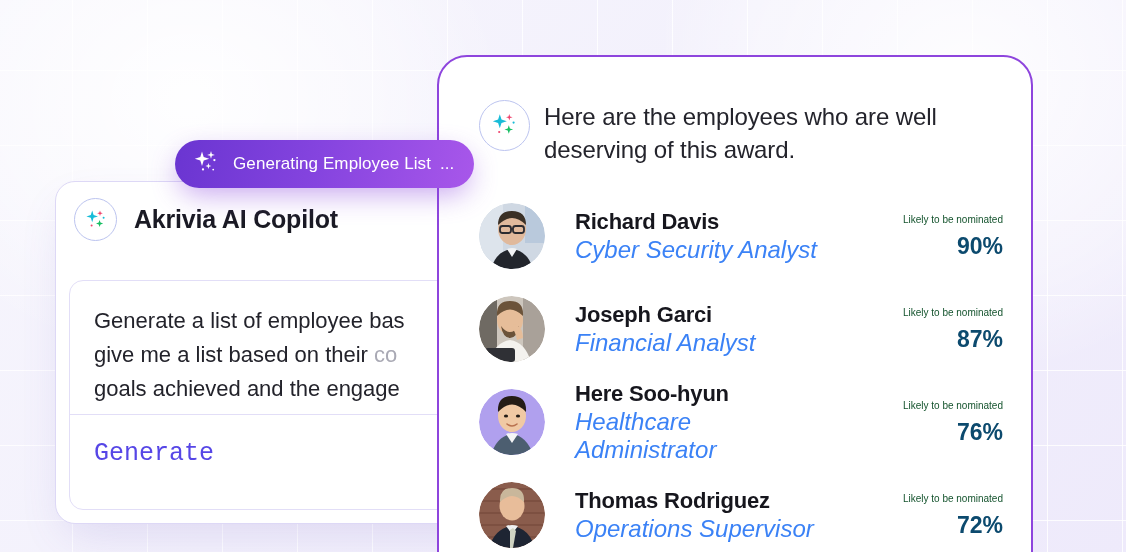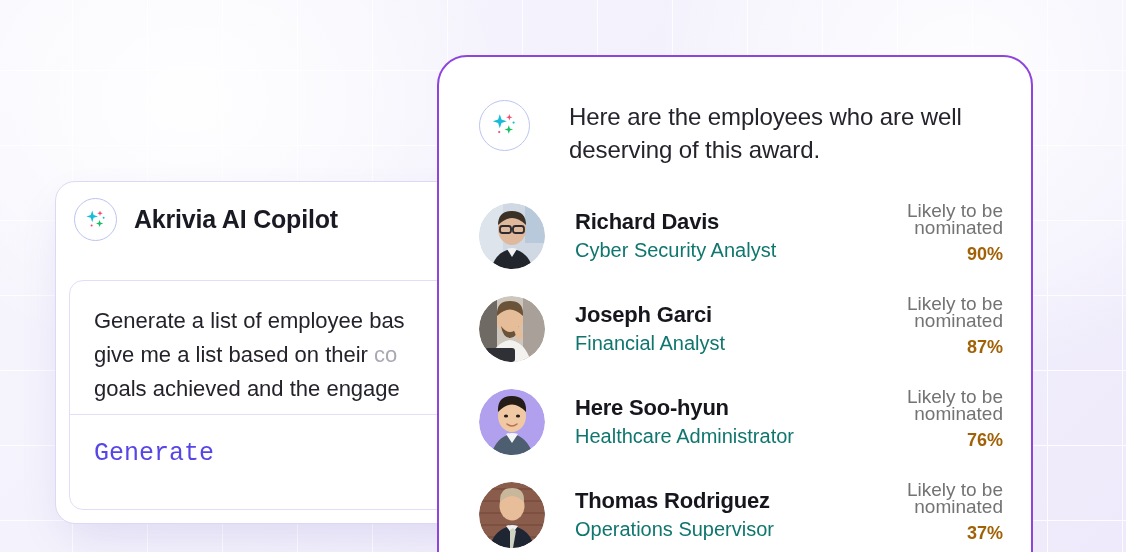--- a/index.html
+++ b/index.html
@@ -162,21 +162,21 @@
     background: #ffffff;
     border: 2px solid #8e45dd;
     border-top-left-radius: 30px;
     border-top-right-radius: 30px;
     box-sizing: border-box;
     overflow: hidden;
     z-index: 4;
   }
   .answer-header {
     display: flex;
-    gap: 39px;
+    gap: 14px;
     padding: 43px 30px 0 40px;
   }
   .answer-text {
     font-size: 24px;
     line-height: 33px;
     color: #24242c;
     letter-spacing: -0.1px;
   }
   .emp-list { padding: 23px 0 0 0; }
   .emp-row {
@@ -199,38 +199,39 @@
     min-width: 0;
   }
   .emp-name {
     font-size: 22px;
     font-weight: bold;
     color: #16161d;
     letter-spacing: -0.2px;
     line-height: 28px;
   }
   .emp-role {
-    font-size: 20px;
-    color: #0f766e;
+    font-size: 24px;
+    color: #3b82f6;
     line-height: 28px;
+    font-style: italic;
   }
   .emp-score {
     text-align: right;
     flex: none;
     width: 180px;
   }
   .score-label {
-    font-size: 19px;
-    color: #737373;
+    font-size: 10px;
+    color: #14532d;
     line-height: 17px;
   }
   .score-value {
-    font-size: 18px;
+    font-size: 23px;
     font-weight: bold;
-    color: #a16207;
+    color: #0c4a6e;
     line-height: 30px;
     margin-top: 3px;
   }
 
   
   .ph { position: absolute; inset: 0; }
 </style>
 </head>
 <body>
 
@@ -255,20 +256,34 @@
 
     <div class="prompt-box">
       <p class="prompt-text"><span>Generate a list of employee bas</span>
 <span>give me a list based on their </span><span class="dim">co</span>
 <span>goals achieved and the engage</span></p>
       <div class="prompt-divider"></div>
       <button class="generate-btn">Generate</button>
     </div>
   </div>
 
+  <div class="pill">
+    <span>
+      <svg width="28" height="28" viewBox="0 0 28 28" aria-hidden="true">
+        <path d="M10.0 3.5 L11.7 9.0 L17.2 10.7 L11.7 12.4 L10.0 17.9 L8.3 12.4 L2.8 10.7 L8.3 9.0 Z" fill="#ffffff"></path>
+        <path d="M19.0 3.0 L19.9 6.0 L22.9 6.9 L19.9 7.8 L19.0 10.8 L18.1 7.8 L15.1 6.9 L18.1 6.0 Z" fill="#ffffff"></path>
+        <path d="M16.4 15.0 L17.1 17.3 L19.4 18.0 L17.1 18.7 L16.4 21.0 L15.7 18.7 L13.4 18.0 L15.7 17.3 Z" fill="#ffffff"></path>
+        <circle cx="22.4" cy="12.1" r="1.15" fill="#ffffff"></circle>
+        <circle cx="11.0" cy="21.4" r="1.15" fill="#ffffff"></circle>
+        <circle cx="21.2" cy="21.6" r="0.9" fill="#ffffff"></circle>
+      </svg>
+    </span>
+    <span class="pill-label">Generating Employee List</span>
+    <span class="pill-dots">...</span>
+  </div>
 
   <div class="right-card">
     <div class="answer-header">
       <span class="spark-circle lg">
         <svg width="31" height="31" viewBox="0 0 31 31" aria-hidden="true">
           <path d="M10.8 4.2 L12.5 9.5 L17.8 11.2 L12.5 12.9 L10.8 18.2 L9.1 12.9 L3.8 11.2 L9.1 9.5 Z" fill="#18bcd8"></path>
           <path d="M19.8 15.2 L20.9 18.4 L24.1 19.5 L20.9 20.6 L19.8 23.8 L18.7 20.6 L15.5 19.5 L18.7 18.4 Z" fill="#17bf63"></path>
           <path d="M20.3 4.0 L21.1 6.5 L23.6 7.3 L21.1 8.1 L20.3 10.6 L19.5 8.1 L17.0 7.3 L19.5 6.5 Z" fill="#f0456e"></path>
           <circle cx="24.6" cy="12.6" r="1.1" fill="#18bcd8"></circle>
           <circle cx="10.2" cy="22.0" r="1.1" fill="#f0456e"></circle>
@@ -396,19 +411,19 @@
               <path d="M31 48 l3 -2 l3 3 l-3 17 l-3 0Z" fill="#cfd3c2"></path>
             </g>
           </svg>
         </div>
         <div class="emp-meta">
           <div class="emp-name">Thomas Rodriguez</div>
           <div class="emp-role">Operations Supervisor</div>
         </div>
         <div class="emp-score">
           <div class="score-label">Likely to be nominated</div>
-          <div class="score-value">37%</div>
+          <div class="score-value">72%</div>
         </div>
       </div>
 
     </div>
   </div>
 </div>
 
 </body></html>

